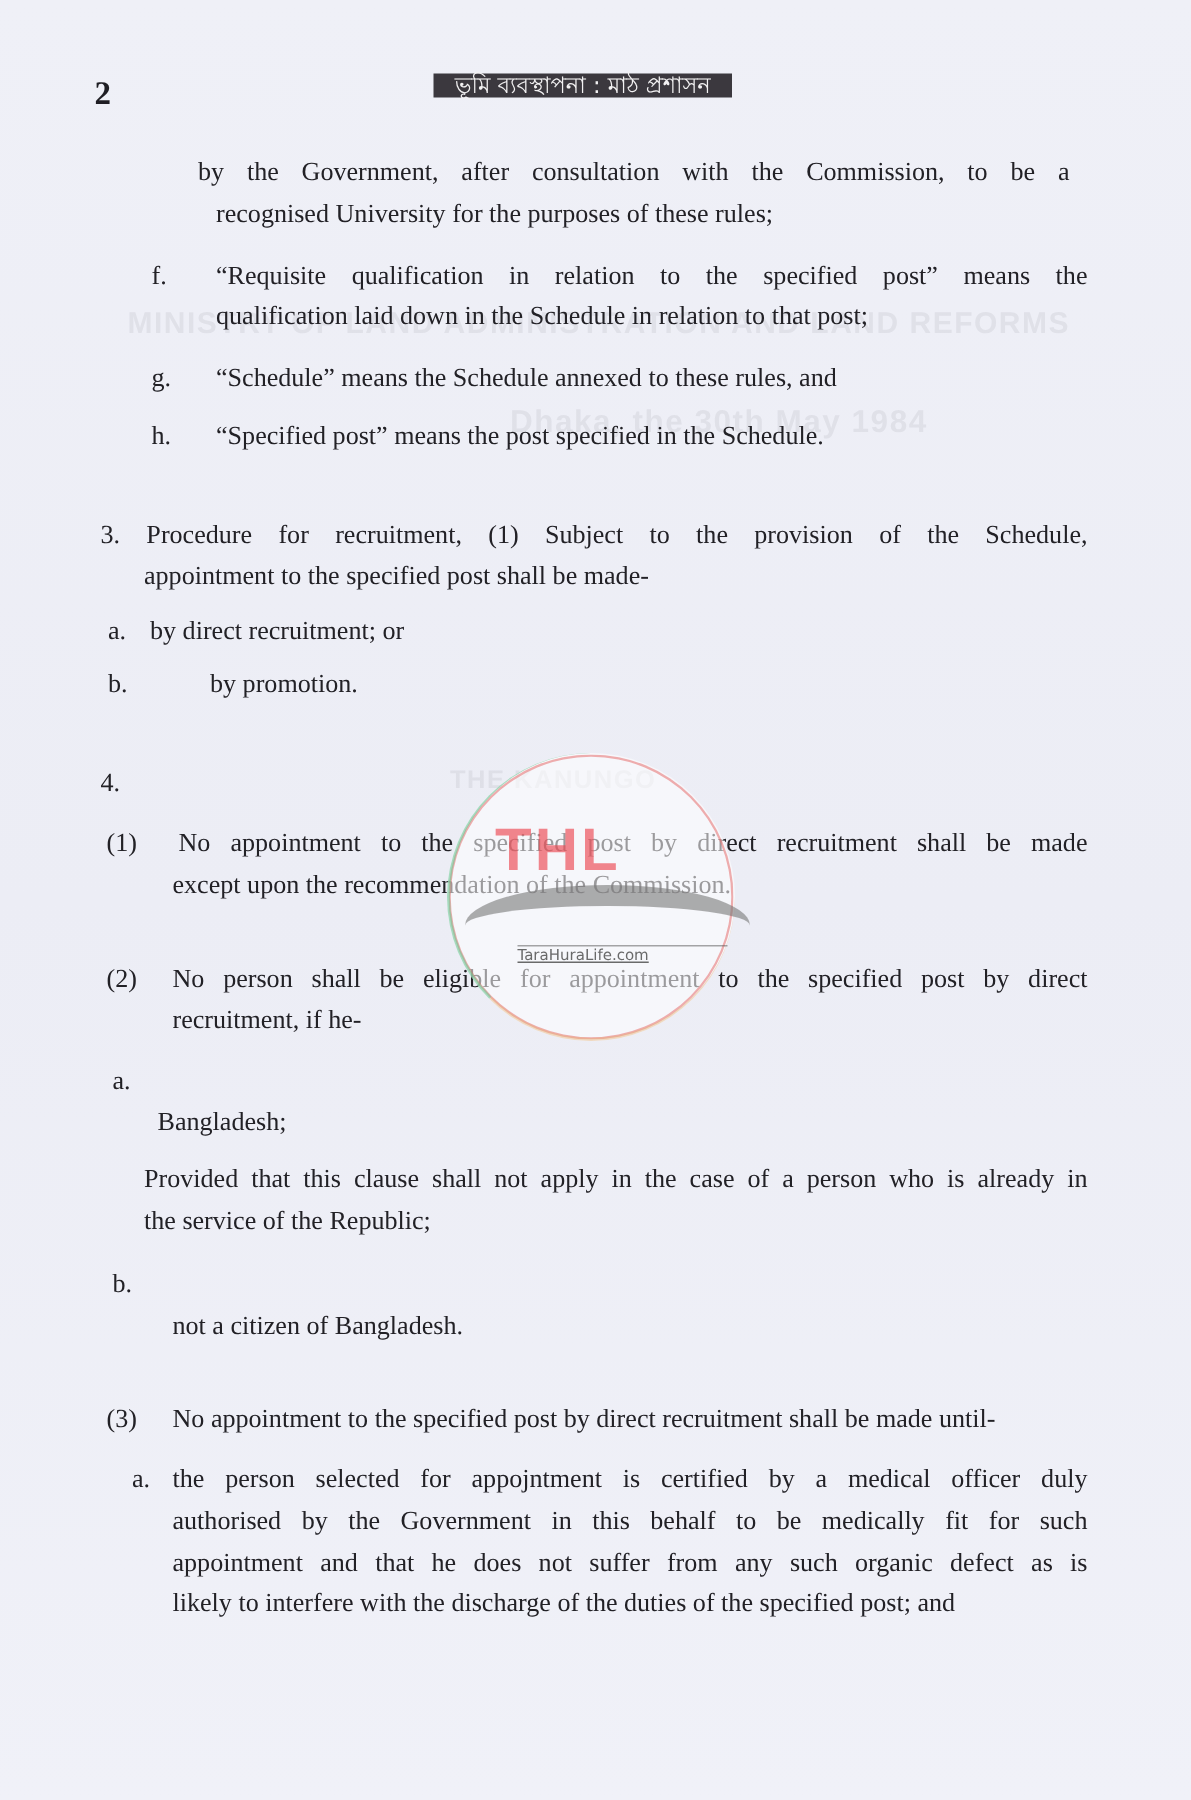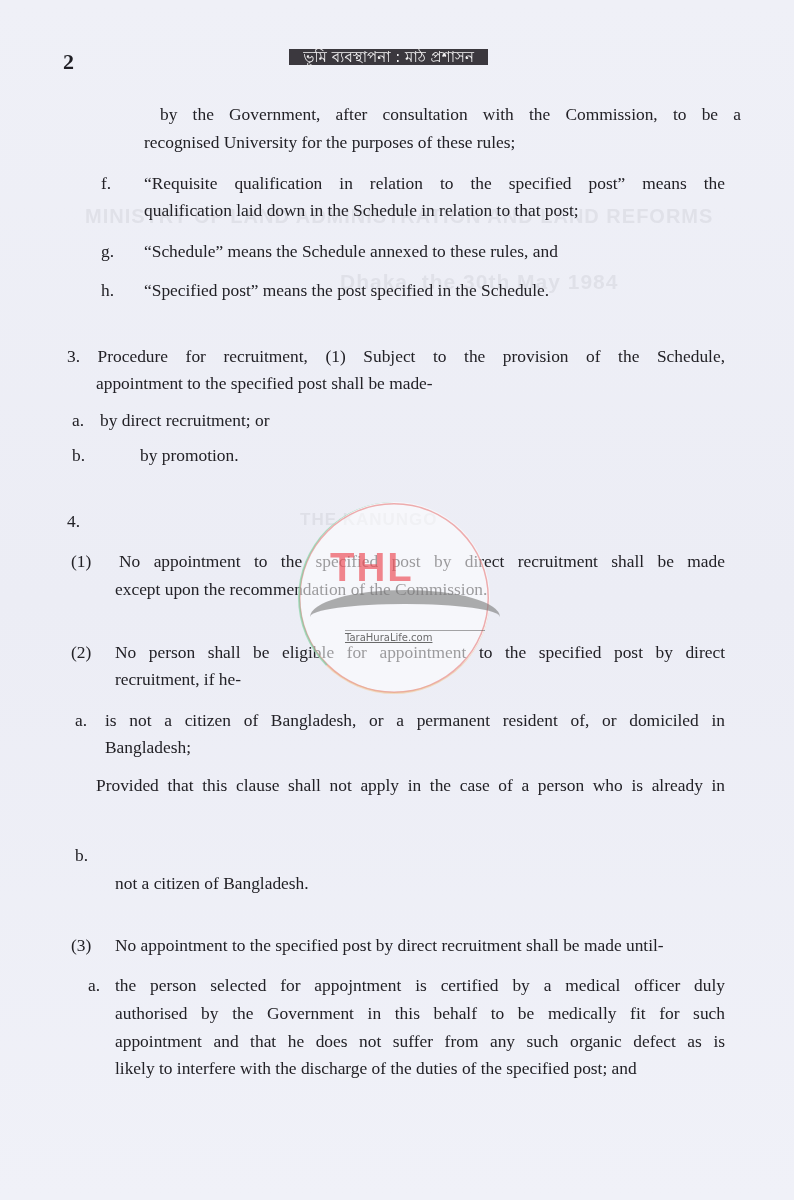--- a/index.html
+++ b/index.html
@@ -69,21 +69,21 @@
 
 <div class="page">
 
   <div class="bleed" style="left:85px;top:205px;">MINISTRY OF LAND ADMINISTRATION AND LAND REFORMS</div>
   <div class="bleed" style="left:340px;top:270px;font-size:21px;">Dhaka, the 30th May 1984</div>
   <div class="bleed" style="left:300px;top:510px;font-size:17px;">THE KANUNGO</div>
 
   <div class="page-number">2</div>
   <div class="header-banner">ভূমি ব্যবস্থাপনা : মাঠ প্রশাসন</div>
 
-  <div class="line just" style="left:160px;top:101px;width:581px;">by the Government, after consultation with the Commission, to be a</div>
+  <div class="line just" style="left:132px;top:101px;width:581px;">by the Government, after consultation with the Commission, to be a</div>
   <div class="line" style="left:144px;top:129px;">recognised University for the purposes of these rules;</div>
 
   <div class="lbl" style="left:101px;top:170px;">f.</div>
   <div class="line just" style="left:144px;top:170px;width:581px;">“Requisite qualification in relation to the specified post” means the</div>
   <div class="line" style="left:144px;top:197px;">qualification laid down in the Schedule in relation to that post;</div>
 
   <div class="lbl" style="left:101px;top:238px;">g.</div>
   <div class="line" style="left:144px;top:238px;">“Schedule” means the Schedule annexed to these rules, and</div>
 
   <div class="lbl" style="left:101px;top:277px;">h.</div>
@@ -100,24 +100,24 @@
 
   <div class="lbl" style="left:71px;top:548px;">(1)</div>
   <div class="line just" style="left:119px;top:548px;width:606px;">No appointment to the specified post by direct recruitment shall be made</div>
   <div class="line" style="left:115px;top:576px;">except upon the recommendation of the Commission.</div>
 
   <div class="lbl" style="left:71px;top:639px;">(2)</div>
   <div class="line just" style="left:115px;top:639px;width:610px;">No person shall be eligible for appointment to the specified post by direct</div>
   <div class="line" style="left:115px;top:666px;">recruitment, if he-</div>
 
   <div class="lbl" style="left:75px;top:707px;">a.</div>
-  <div class="line just" style="left:105px;top:707px;width:620px;">is not a citizen of Bangladesh, or a permanent resident of, or domiciled in</div>
   <div class="line" style="left:105px;top:734px;">Bangladesh;</div>
 
   <div class="line just" style="left:96px;top:772px;width:629px;">Provided that this clause shall not apply in the case of a person who is already in</div>
+  <div class="line" style="left:96px;top:800px;">the service of the Republic;</div>
 
   <div class="lbl" style="left:75px;top:842px;">b.</div>
   <div class="line" style="left:115px;top:870px;">not a citizen of Bangladesh.</div>
 
   <div class="lbl" style="left:71px;top:932px;">(3)</div>
   <div class="line" style="left:115px;top:932px;">No appointment to the specified post by direct recruitment shall be made until-</div>
 
   <div class="lbl" style="left:88px;top:972px;">a.</div>
   <div class="line just" style="left:115px;top:1000px;width:610px;">authorised by the Government in this behalf to be medically fit for such</div>
   <div class="line just" style="left:115px;top:972px;width:610px;">the person selected for appojntment is certified by a medical officer duly</div>

